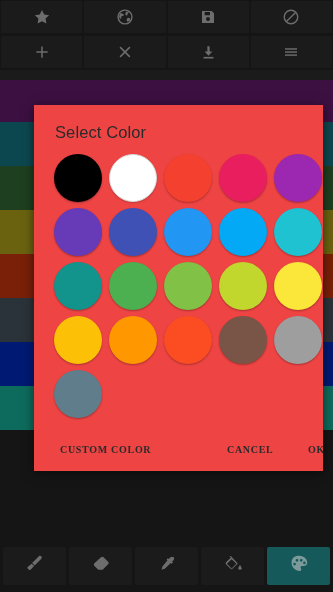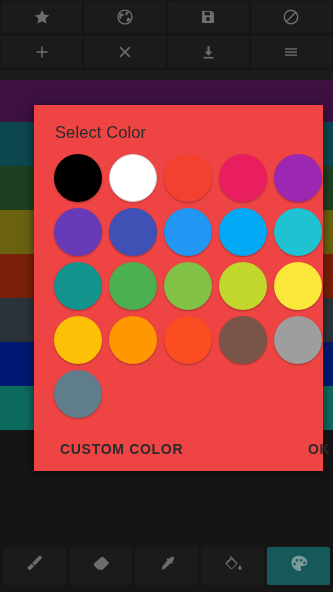--- a/index.html
+++ b/index.html
@@ -69,23 +69,23 @@
     box-shadow:0 1px 2px rgba(0,0,0,.30);
     box-sizing:border-box;
   }
   .swatch.outlined{border:1px solid #d6d6d6;box-shadow:0 1px 2px rgba(0,0,0,.18);}
 
   #dialog-actions{
     position:absolute;left:0;bottom:0;width:289px;height:44px;
     display:flex;align-items:center;
   }
   .dlg-btn{
-    font-size:14px;font-weight:bold;color:#2b2b2b;
+    font-size:10px;font-weight:bold;color:#2b2b2b;
     letter-spacing:.7px;background:none;border:none;
-    font-family:Liberation Sans, sans-serif;
+    font-family:Liberation Serif, serif;
     padding:6px 4px;cursor:pointer;
   }
   #btn-custom-color{position:absolute;left:22px;}
   #btn-cancel{position:absolute;left:189px;}
   #btn-ok{position:absolute;left:270px;}
 </style>
 </head>
 <body>
 
 <div id="bg-list">
@@ -243,20 +243,21 @@
       </div>
       <div class="swatch-cell">
         <div class="swatch" style="background: rgb(158, 158, 158);"></div>
       </div>
       <div class="swatch-cell">
         <div class="swatch" style="background: rgb(96, 125, 139);"></div>
       </div>
     </div>
   <div id="dialog-actions">
     <button class="dlg-btn" id="btn-custom-color">CUSTOM COLOR</button>
+    <button class="dlg-btn" id="btn-cancel">CANCEL</button>
     <button class="dlg-btn" id="btn-ok">OK</button>
   </div>
 </div>
 
 <div id="bottom-toolbar">
   <div class="bt-btn">
     <span>
       <svg width="22" height="22" viewBox="0 0 24 24">
         <path class="bt-ic" d="M18.8 3.6c.8.8.8 1.9.1 2.6l-7.3 7.3-2.7-2.7 7.3-7.3c.7-.7 1.8-.7 2.6.1z"></path>
         <path class="bt-ic" d="M8.3 11.6l2.7 2.7-3.9 4c-.6.6-1.5.3-2.4-.6-.9-.9-1.2-1.8-.6-2.4z"></path>

